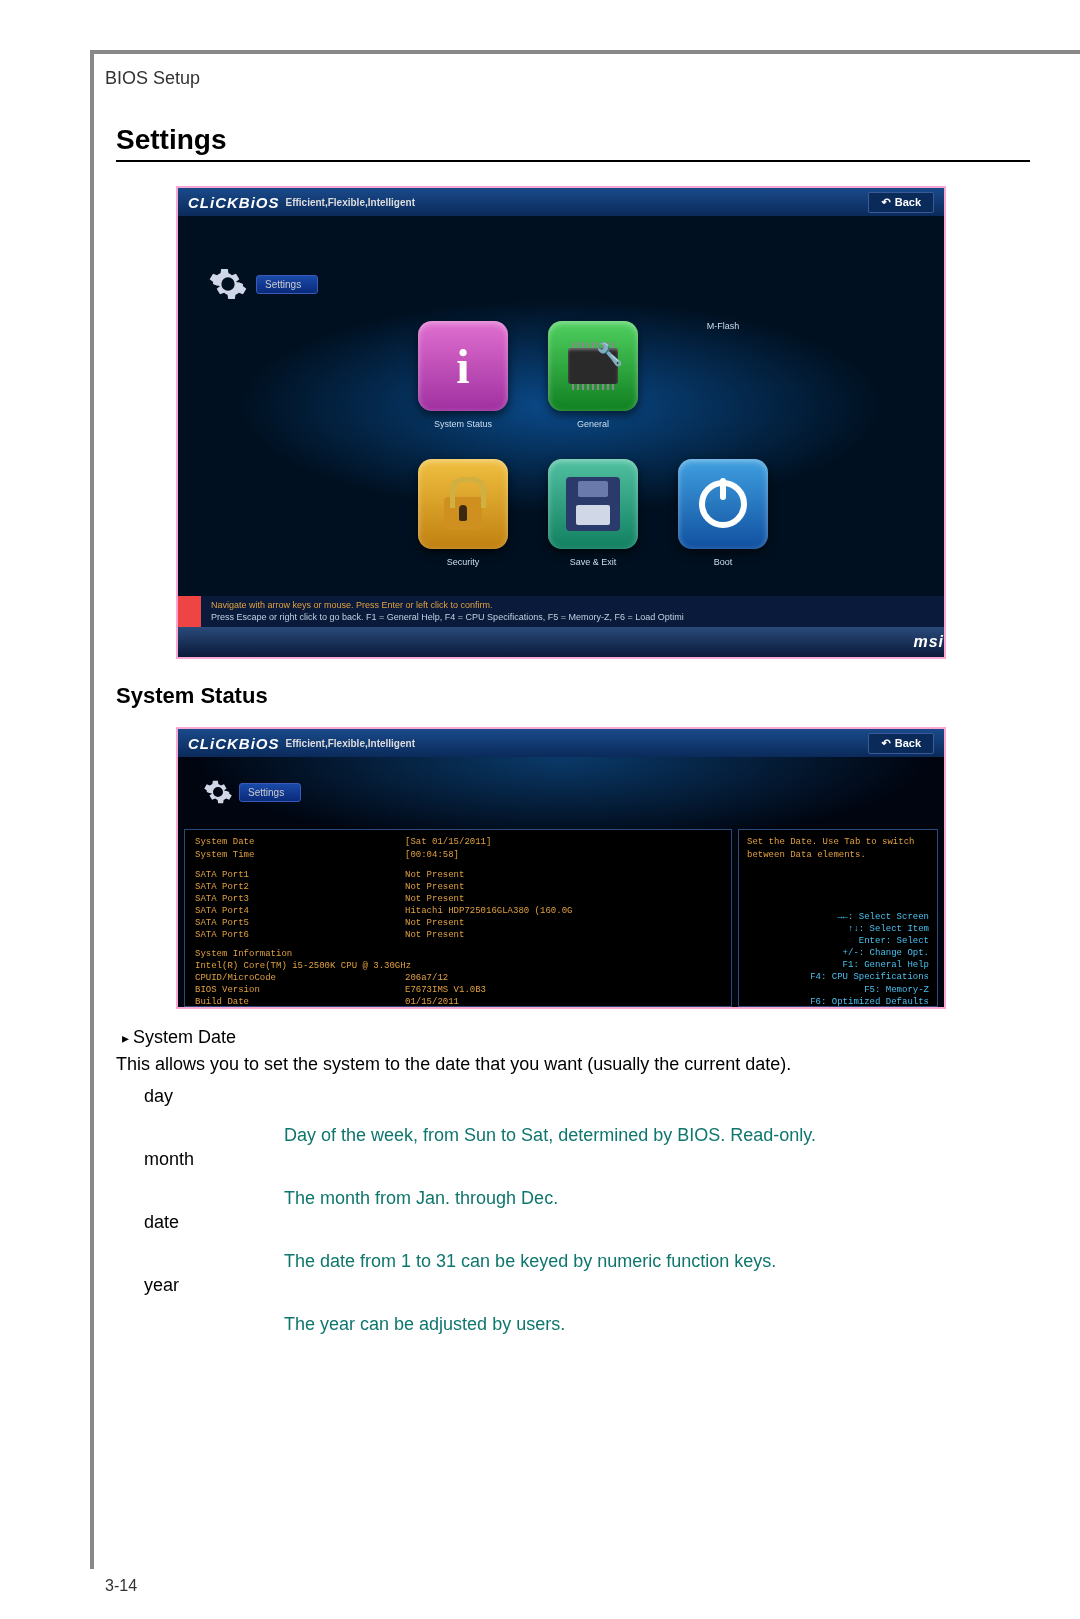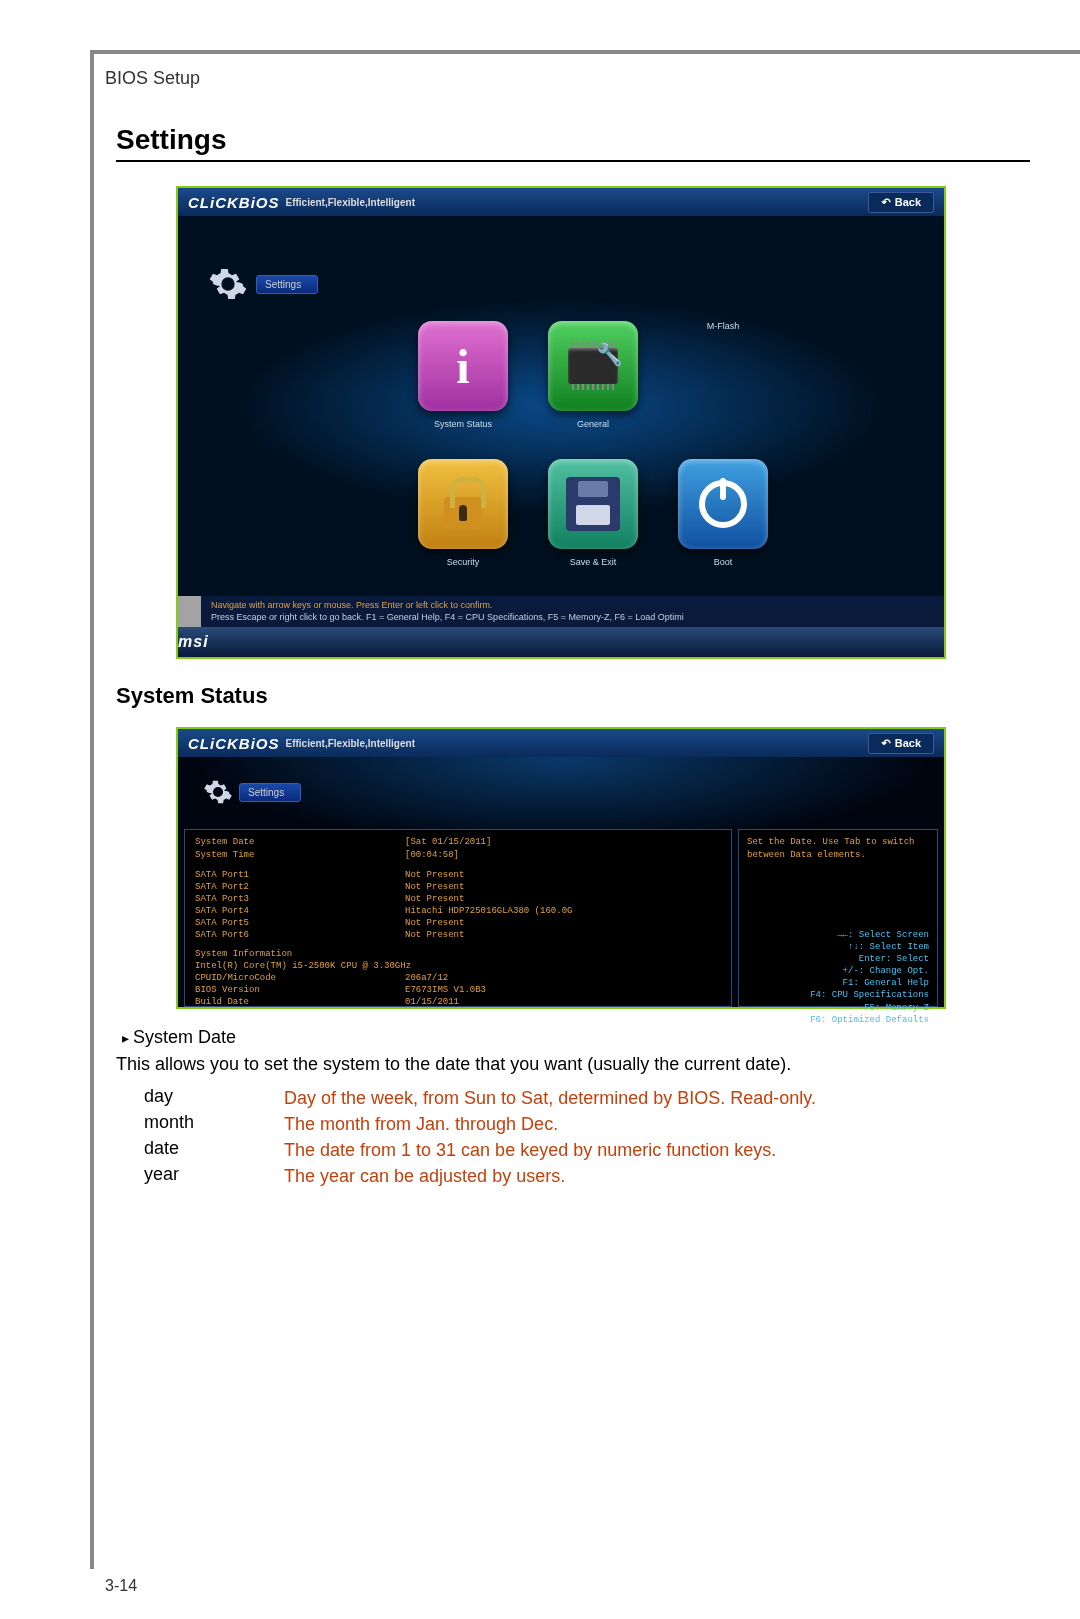--- a/index.html
+++ b/index.html
@@ -2,21 +2,21 @@
 <html><head>
 <meta charset="utf-8">
 <style>
   * { box-sizing: border-box; margin: 0; padding: 0; }
   body { width: 1080px; height: 1619px; background: #fff; font-family: Arial, sans-serif; position: relative; }
   .page-border { position: absolute; top: 50px; left: 90px; right: 0; bottom: 50px; border-left: 4px solid #888; border-top: 4px solid #888; padding: 20px 0 0 0; }
   .header-label { position: absolute; top: 68px; left: 105px; font-size: 18px; color: #333; }
   .content { padding: 50px 50px 0 22px; }
   .section-title { font-size: 28px; font-weight: bold; color: #000; border-bottom: 2px solid #000; padding-bottom: 4px; margin-bottom: 24px; }
   .subsection-title { font-size: 22px; font-weight: bold; color: #000; margin: 24px 0 18px 0; }
-  .bios-frame { width: 770px; margin-left: 60px; border: 2px solid #84cc16; background: #a3a3a3; color: #fff; font-family: Verdana, sans-serif; }
+  .bios-frame { width: 770px; margin-left: 60px; border: 2px solid #f9a8d4; background: #ef4444; color: #fff; font-family: Verdana, sans-serif; }
   .bios-topbar { background: linear-gradient(#1a4a8a, #0a2a5a); display: flex; align-items: center; justify-content: space-between; padding: 4px 10px; height: 28px; }
   .bios-logo { display: flex; align-items: center; gap: 6px; }
   .logo-text { font-weight: bold; font-size: 15px; letter-spacing: 1px; color: #fff; font-style: italic; }
   .logo-tag { font-size: 10px; color: #ddd; font-weight: bold; }
   .back-btn { background: #0a2a5a; color: #fff; font-size: 11px; font-weight: bold; padding: 3px 12px; border: 1px solid #3a5a9a; border-radius: 2px; display: flex; align-items: center; gap: 4px; }
   .bios-body1 { height: 380px; background: radial-gradient(ellipse 60% 40% at 50% 50%, #0a4a8a 0%, #001020 70%), #001020; position: relative; }
   .settings-pill { position: absolute; top: 48px; left: 30px; display: flex; align-items: center; gap: 8px; }
   .gear-icon { width: 40px; height: 40px; position: relative; }
   .gear-icon svg { width: 40px; height: 40px; fill: #d0d8e8; }
   .settings-label-box { background: linear-gradient(#1a4aaa, #0a2a7a); color: #ccc; font-size: 10px; padding: 3px 16px 3px 8px; border-radius: 3px; border: 1px solid #3a5aba; }
@@ -25,44 +25,44 @@
   .tile-icon { width: 90px; height: 90px; margin: 0 auto 8px; border-radius: 14px; display: flex; align-items: center; justify-content: center; font-size: 48px; box-shadow: 0 4px 10px rgba(0,0,0,0.6), inset 0 2px 6px rgba(255,255,255,0.4); }
   .tile-info { background: linear-gradient(#e070d0, #a030a0); color: #fff; }
   .tile-adv { background: linear-gradient(#50d060, #108020); }
   .tile-mflash { background: linear-gradient(#f0a040, #c06010); }
   .tile-sec { background: linear-gradient(#f0c040, #c08010); }
   .tile-boot { background: linear-gradient(#40a0e0, #1050a0); color: #fff; }
   .tile-save { background: linear-gradient(#50c0a0, #108060); }
   .tile-label { font-size: 9px; color: #cde; }
   .help-bar1 { background: #0a1a3a; color: #e0a040; font-size: 9px; padding: 4px 10px; line-height: 1.3; margin-left: 23px; }
   .help-bar1 .line2 { color: #c0d0e0; }
-  .msi-bar { background: linear-gradient(#2a4a7a, #0a1a3a); text-align: left; padding: 6px 0; font-size: 16px; font-style: italic; font-weight: bold; letter-spacing: 1px; }
+  .msi-bar { background: linear-gradient(#2a4a7a, #0a1a3a); text-align: right; padding: 6px 0; font-size: 16px; font-style: italic; font-weight: bold; letter-spacing: 1px; }
   
   .bios-body2 { background: radial-gradient(ellipse 80% 60% at 50% 0%, #0a3a6a 0%, #000510 60%); position: relative; min-height: 250px; }
   .settings-pill2 { position: absolute; top: 20px; left: 25px; display: flex; align-items: center; gap: 6px; }
   .gear-small { width: 30px; height: 30px; }
   .gear-small svg { width: 30px; height: 30px; fill: #d0d8e8; }
   .status-panels { display: flex; padding-top: 72px; gap: 6px; padding-left: 6px; padding-right: 6px; height: 250px; }
   .left-panel { flex: 1; background: #000; border: 1px solid #2a4a7a; padding: 6px 10px; font-size: 9px; font-family: 'Courier New', monospace; color: #e0a040; line-height: 1.35; overflow: hidden; }
   .right-panel { width: 200px; background: #000; border: 1px solid #2a4a7a; padding: 6px 8px; font-size: 9px; font-family: 'Courier New', monospace; color: #e0a040; line-height: 1.35; }
   .row { display: flex; }
   .row-label { width: 210px; }
   .row-val { color: #e0a040; }
   .sysinfo-hdr { color: #e0a040; margin-top: 6px; }
   .help-text { color: #4ac0f0; text-align: right; }
-  .right-top { margin-bottom: 68px; }
+  .right-top { margin-bottom: 50px; }
   
   .doc-item { margin: 18px 0 0 0; }
   .doc-item-title { font-size: 18px; color: #000; margin-left: 6px; }
   .doc-item-title::before { content: "▸ "; font-size: 14px; }
   .doc-para { font-size: 18px; color: #000; line-height: 1.4; margin-top: 4px; }
   .doc-table { margin-top: 8px; margin-left: 28px; }
   .doc-table-row { display: flex; margin-bottom: 2px; }
   .dt-key { width: 140px; font-size: 18px; color: #000; }
-  .dt-val { flex: 1; font-size: 18px; color: #c2410c; line-height: 1.35; }
+  .dt-val { flex: 1; font-size: 18px; color: #0f766e; line-height: 1.35; margin-top: 37px; }
   .page-num { position: absolute; bottom: 24px; left: 105px; font-size: 16px; color: #333; }
   
   .chip-icon { width:50px; height:36px; background:#2a2a2a; border-radius:3px; position:relative; box-shadow: inset 0 2px 3px rgba(255,255,255,0.3); }
   .chip-icon::before, .chip-icon::after { content:""; position:absolute; left:4px; right:4px; height:6px; background: repeating-linear-gradient(90deg,#888 0,#888 2px,transparent 2px,transparent 5px); }
   .chip-icon::before { top:-6px; }
   .chip-icon::after { bottom:-6px; }
   .wrench { position:absolute; right:-6px; top:-6px; font-size:22px; color:#c03020; }
   .bios-chip-label { position:absolute; top:50%; left:50%; transform:translate(-50%,-50%); font-size:8px; color:#fff; font-weight:bold; }
   .arrow-down { position:absolute; top:-4px; right:8px; font-size:22px; color:#f0d040; }
   .floppy { width:54px; height:54px; background:#2a3a6a; border-radius:4px; position:relative; }

